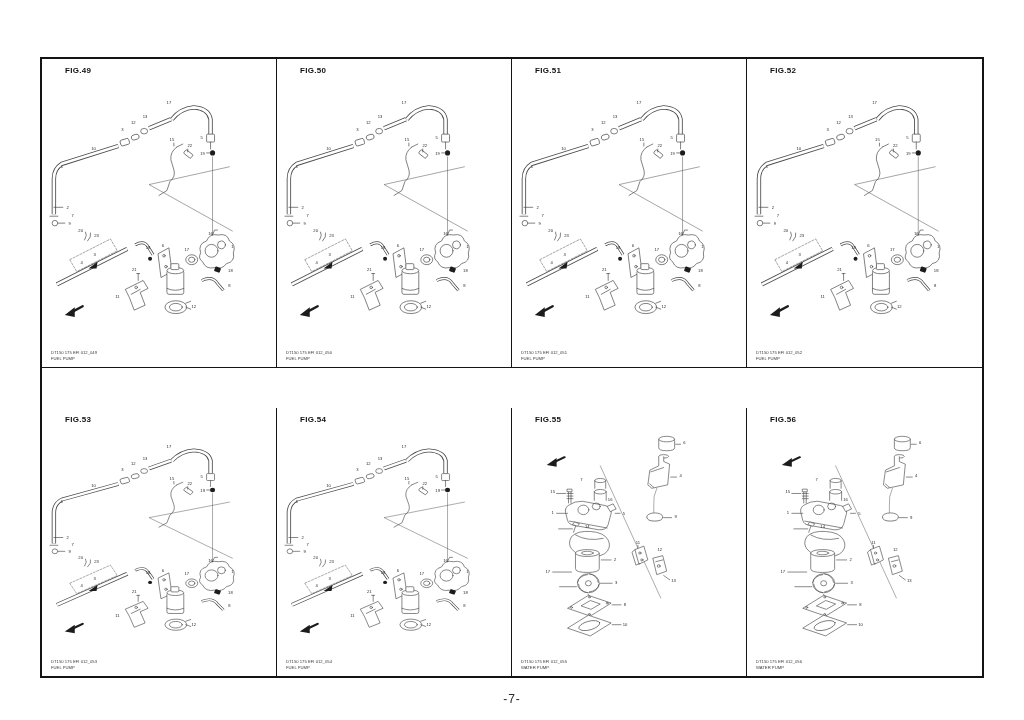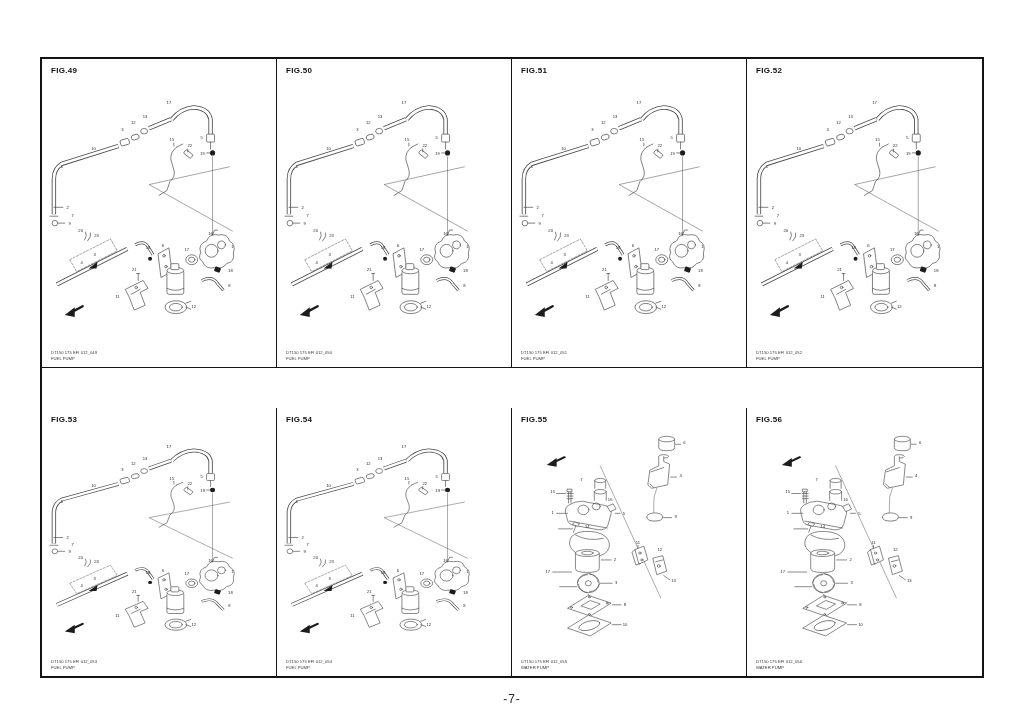--- a/index.html
+++ b/index.html
@@ -7,21 +7,21 @@
   .page{position:relative;width:1024px;height:720px;background:#ffffff;}
   .grid{
     position:absolute;left:40px;top:57px;width:944px;height:621px;
     border:2px solid #141414;box-sizing:border-box;
     display:grid;grid-template-columns:repeat(4,1fr);grid-template-rows:1fr 1fr;
     background:#ffffff;
   }
   .panel{position:relative;box-sizing:border-box;border-right:1.5px solid #141414;border-bottom:1.5px solid #141414;overflow:hidden;background:#fff;}
   .panel.last-col{border-right:none;}
   .panel.last-row{border-bottom:none;margin-top:40px;}
-  .fig-label{position:absolute;top:7px;left:9px;font-size:8px;font-weight:bold;color:#111;letter-spacing:.3px;z-index:2;}
+  .fig-label{position:absolute;top:7px;left:23px;font-size:8px;font-weight:bold;color:#111;letter-spacing:.3px;z-index:2;}
   .art{position:absolute;left:0;top:0;width:100%;height:100%;}
   .caption{position:absolute;left:9px;bottom:5px;font-size:6px;line-height:1.5;color:#3d3d3d;transform:scale(.7);transform-origin:left bottom;white-space:nowrap;z-index:2;}
   .page-number{position:absolute;left:0;right:0;bottom:14px;text-align:center;font-size:12px;color:#2a2a2a;letter-spacing:1px;}
   
   .ln{stroke:#4a4a4a;stroke-width:.7;fill:none;stroke-linecap:round;stroke-linejoin:round;}
   .lnf{stroke:#4a4a4a;stroke-width:.7;fill:#ffffff;stroke-linejoin:round;}
   .thin{stroke-width:.5;}
   .dash{stroke-dasharray:2.2 1.6;}
   .tube{stroke:#4a4a4a;stroke-width:4.4;fill:none;stroke-linecap:butt;stroke-linejoin:round;}
   .tube-core{stroke:#ffffff;stroke-width:2.7;fill:none;stroke-linecap:butt;stroke-linejoin:round;}

